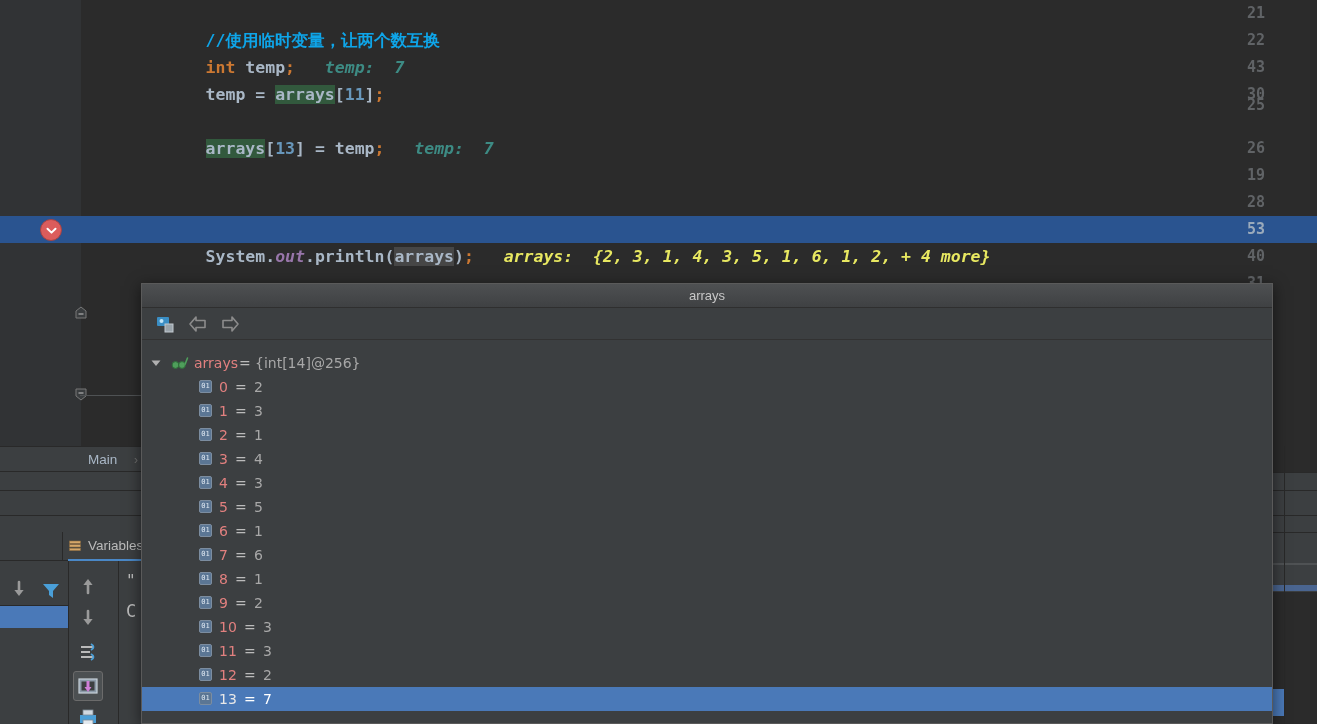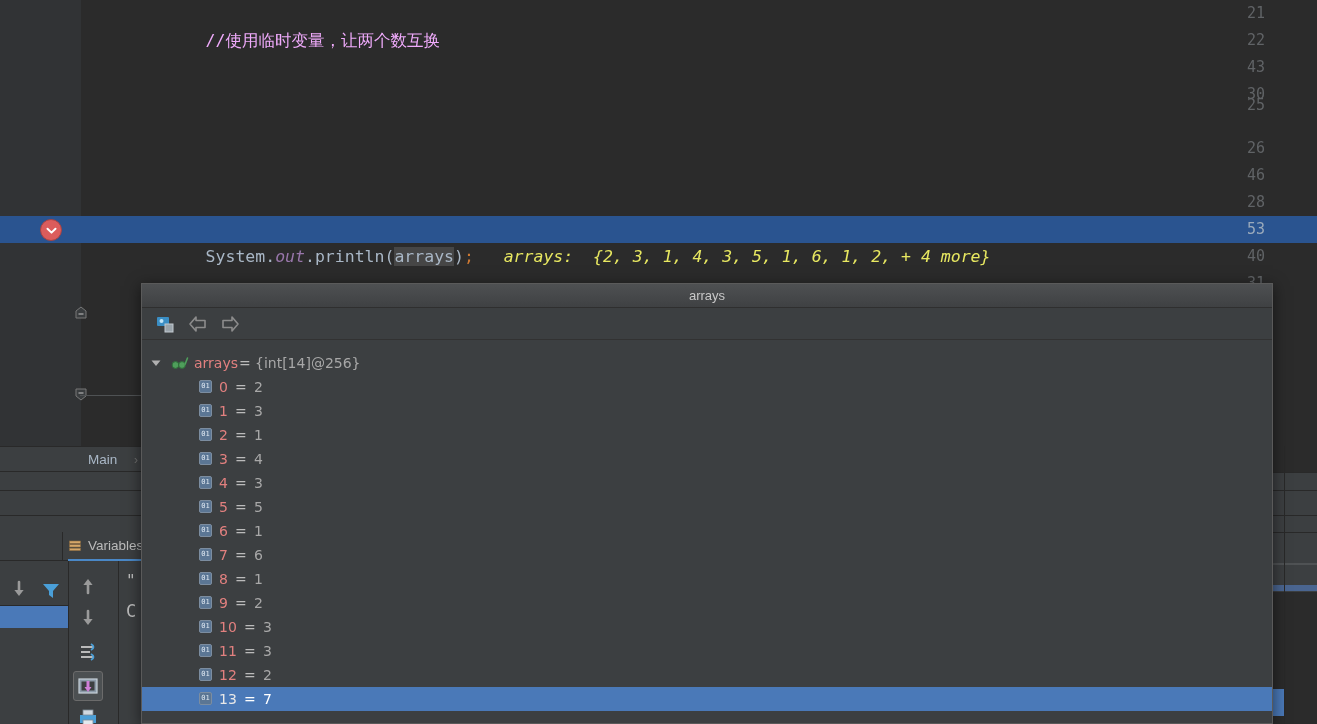--- a/index.html
+++ b/index.html
@@ -13,20 +13,21 @@
   
   .bg-panel{ position:absolute; background:#3c3f41; }
   .bg-dark{ position:absolute; background:#2b2b2b; }
   .divider-h{ position:absolute; height:1px; background:#292929; }
   .divider-v{ position:absolute; width:1px; background:#292929; }
 
   
   #editor{
     position:absolute; left:0; top:0; width:1317px; height:446px;
     background:#2b2b2b;
+    font-weight:bold;
   }
   .gutter{
     position:absolute; left:0; top:0; width:80px; height:446px;
     background:#313335;
   }
   .gutter2{
     position:absolute; left:80px; top:0; width:66px; height:446px;
     background:#2b2b2b;
   }
   .fold-rail{ position:absolute; left:80px; top:0; width:1px; height:446px; background:#313335; }
@@ -38,21 +39,21 @@
   .code-line{
     position:absolute; left:146px; height:27px; line-height:27px;
     font-family:"DejaVu Sans Mono", monospace; font-size:16.5px;
     white-space:pre; color:#a9b7c6;
   }
   .kw{ color:#cc7832; }
   .num{ color:#6897bb; }
   .punc{ color:#cc7832; }
   .ident{ color:#a9b7c6; }
   .field{ color:#9876aa; font-style:italic; }
-  .comment{ color:#f0abfc; }
+  .comment{ color:#0ea5e9; }
   .hint{ color:#3d8b84; font-style:italic; }
   .hint-sel{ color:#e8e861; font-style:italic; }
   .occ{ background:#32593d; }
   .sel-box{ background:#464646; }
 
   .exec-line{
     position:absolute; left:0; width:1317px; height:27px; background:#2a5490;
   }
   .exec-line .eg{ position:absolute; left:0; top:0; width:80px; height:27px; background:#2a5490; }
   .exec-line .eg2{ position:absolute; left:81px; top:0; width:65px; height:27px; background:#2a5490; }
@@ -164,21 +165,21 @@
       <div class="eg"></div>
         <div class="eg2"></div>
     </div>
 
     <div class="line-num" style="top:0px;">21</div>
     <div class="line-num" style="top:27px;">22</div>
     <div class="line-num" style="top:54px;">43</div>
     <div class="line-num" style="top:81px;">30</div>
     <div class="line-num" style="top:92px;">25</div>
     <div class="line-num" style="top:135px;">26</div>
-    <div class="line-num" style="top:162px;">46</div>
+    <div class="line-num" style="top:162px;">19</div>
     <div class="line-num" style="top:189px;">28</div>
     <div class="line-num" style="top:216px;color:#9aaabb;">53</div>
     <div class="line-num" style="top:243px;">40</div>
     <div class="line-num" style="top:270px;">31</div>
     <div class="line-num" style="top:297px;">32</div>
     <div class="line-num" style="top:324px;">33</div>
     <div class="line-num" style="top:351px;">34</div>
     <div class="line-num" style="top:378px;">35</div>
     <div class="line-num" style="top:405px;">36</div>
     <div class="line-num" style="top:432px;overflow:hidden;height:14px;">37</div>
@@ -200,23 +201,32 @@
         <path d="M3 3 L13 3 L13 10 L8 14 L3 10 Z" fill="#3a3d3f" stroke="#787878" stroke-width="1"></path>
         <line x1="5.5" y1="7" x2="10.5" y2="7" stroke="#a0a0a0" stroke-width="1.4"></line>
       </svg>
     </div>
     <div style="position:absolute;left:80px;top:395px;width:66px;height:1px;background:#4f5254;"></div>
 
     <div class="code-line" style="top:0px;">
       <span class="comment">//使用临时变量，让两个数互换</span>
     </div>
 
-
-
-
+    <div class="code-line" style="top:27px;">
+      <span class="kw">int</span><span class="ident"> </span><span class="ident">temp</span><span class="punc">;</span><span>   </span><span class="hint">temp:  7</span>
+    </div>
+
+    <div class="code-line" style="top:54px;">
+      <span class="ident">temp</span><span class="ident"> = </span><span class="occ ident">arrays</span><span class="ident">[</span><span class="num">11</span><span class="ident">]</span><span class="punc">;</span>
+    </div>
+
+
+    <div class="code-line" style="top:108px;">
+      <span class="occ ident">arrays</span><span class="ident">[</span><span class="num">13</span><span class="ident">]</span><span class="ident"> = </span><span class="ident">temp</span><span class="punc">;</span><span>   </span><span class="hint">temp:  7</span>
+    </div>
 
     <div class="code-line" style="top:216px;">
       <span class="ident">System</span><span class="ident">.</span><span class="field">out</span><span class="ident">.</span><span class="ident">println</span><span class="ident">(</span><span class="sel-box ident">arrays</span><span class="ident">)</span><span class="punc">;</span><span>   </span><span class="hint-sel">arrays:  {2, 3, 1, 4, 3, 5, 1, 6, 1, 2, + 4 more}</span>
     </div>
   </div>
 
   <div id="breadcrumb">
     <span class="crumb" style="left:88px;">Main</span>
     <span class="crumb-sep" style="left:134px;">›</span>
   </div>

